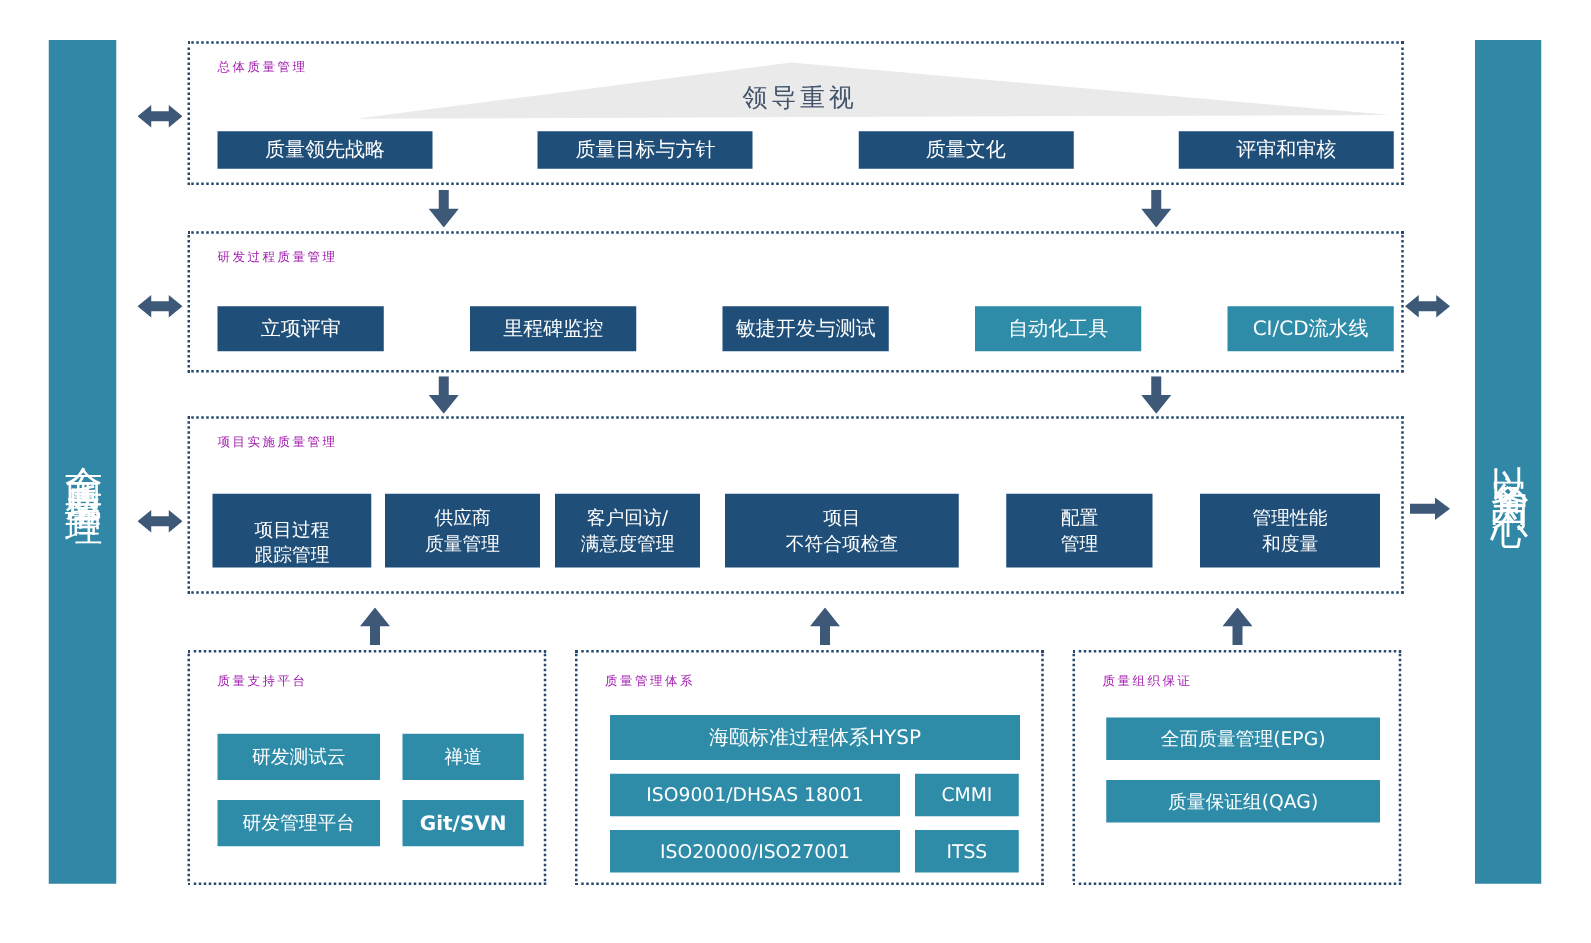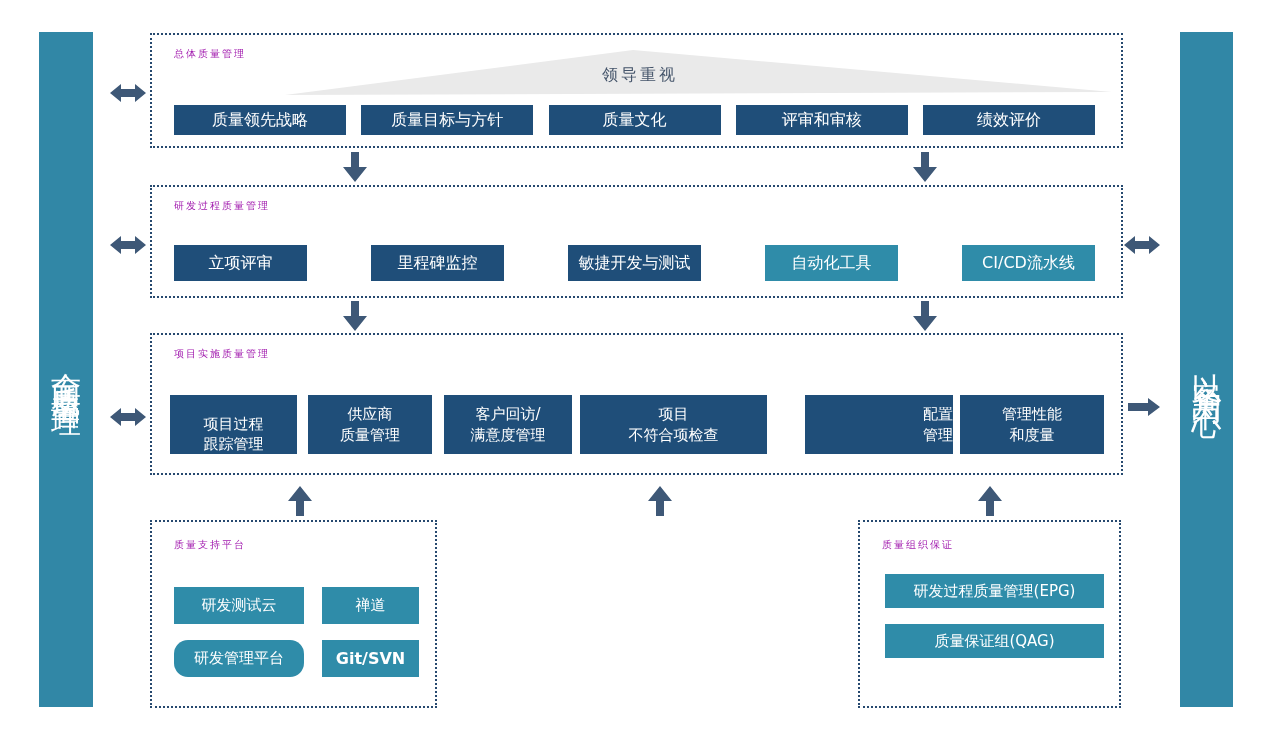--- a/index.html
+++ b/index.html
@@ -21,27 +21,27 @@
   .box-platform{left:150px;top:520px;width:287px;height:188px;}
   .box-system{left:460px;top:520px;width:375px;height:188px;}
   .box-org{left:858px;top:520px;width:263px;height:188px;}
 
   .sec-title{position:absolute;left:22px;top:12px;font-size:10px;color:#a21caf;letter-spacing:2px;}
   .box-platform .sec-title,.box-system .sec-title,.box-org .sec-title{top:16px;}
 
   
   .tri-svg{position:absolute;left:0;top:0;}
   .banner{position:absolute;left:433px;top:30px;width:110px;text-align:center;
-          font-size:16px;color:#44546A;letter-spacing:3px;}
+          font-size:20px;color:#44546A;letter-spacing:3px;}
 
   
   .pill{color:#fff;display:flex;align-items:center;justify-content:center;text-align:center;box-sizing:border-box;}
   .navy{background:#1F4E79;}
   .teal{background:#2F8CA9;}
-  .strip{position:absolute;left:22px;right:26px;display:flex;justify-content:space-between;}
+  .strip{position:absolute;left:22px;right:6px;display:flex;justify-content:space-between;}
   .strip1{top:70px;height:30px;}
   .strip1 .pill{width:172px;font-size:16px;}
   .strip2{top:58px;height:36px;}
   .strip2 .pill{width:133px;font-size:16px;}
 
   .p3{position:absolute;top:60px;height:59px;font-size:15px;line-height:1.35;flex-direction:column;}
   .p3 span{display:block;}
 
   .bpill{position:absolute;font-size:15px;}
   .bold{font-weight:700;font-size:16px;}
@@ -66,21 +66,20 @@
     <svg class="tri-svg" width="969" height="111" viewBox="0 0 969 111">
       <polygon points="133,60 481,15 960,57" fill="#EAEAEA"></polygon>
     </svg>
     <div class="sec-title">总体质量管理</div>
     <div class="banner">领导重视</div>
     <div class="strip strip1">
       <div class="pill navy">质量领先战略</div>
       <div class="pill navy">质量目标与方针</div>
       <div class="pill navy">质量文化</div>
       <div class="pill navy">评审和审核</div>
-      <div class="pill navy">绩效评价</div>
     </div>
   </div>
 
   <div class="dotbox box-rnd">
     <div class="sec-title">研发过程质量管理</div>
     <div class="strip strip2">
       <div class="pill navy">立项评审</div>
       <div class="pill navy">里程碑监控</div>
       <div class="pill navy">敏捷开发与测试</div>
       <div class="pill teal">自动化工具</div>
@@ -91,50 +90,58 @@
   <div class="dotbox box-project">
     <div class="sec-title">项目实施质量管理</div>
     <div class="pill navy p3" style="left:18px;width:127px;justify-content:flex-end;">
       <span>项目过程</span>
       <span>跟踪管理</span>
     </div>
     <div class="pill navy p3" style="left:156px;width:124px;">
       <span>供应商</span>
       <span>质量管理</span>
     </div>
-    <div class="pill navy p3" style="left:292px;width:128px;">
+    <div class="pill navy p3" style="left:292px;width:116px;">
       <span>客户回访/</span>
       <span>满意度管理</span>
     </div>
     <div class="pill navy p3" style="left:428px;width:187px;">
       <span>项目</span>
       <span>不符合项检查</span>
     </div>
-    <div class="pill navy p3" style="left:653px;width:148px;align-items:flex-end;">
+    <div class="pill navy p3" style="left:653px;width:117px;">
       <span>配置</span>
       <span>管理</span>
     </div>
     <div class="pill navy p3" style="left:808px;width:144px;">
       <span>管理性能</span>
       <span>和度量</span>
     </div>
   </div>
 
   <div class="dotbox box-platform">
     <div class="sec-title">质量支持平台</div>
     <div class="pill teal bpill" style="left:22px;top:65px;width:130px;height:37px;">研发测试云</div>
     <div class="pill teal bpill" style="left:170px;top:65px;width:97px;height:37px;">禅道</div>
-    <div class="pill teal bpill" style="left:22px;top:118px;width:130px;height:37px;border-radius:14px;">研发管理平台</div>
+    <div class="pill teal bpill" style="left:22px;top:118px;width:130px;height:37px;">研发管理平台</div>
     <div class="pill teal bpill bold" style="left:170px;top:118px;width:97px;height:37px;">Git/SVN</div>
   </div>
 
+  <div class="dotbox box-system">
+    <div class="sec-title">质量管理体系</div>
+    <div class="pill teal bpill" style="left:26px;top:50px;width:328px;height:36px;font-size:16px;">海颐标准过程体系HYSP</div>
+    <div class="pill teal bpill" style="left:26px;top:97px;width:232px;height:34px;">ISO9001/DHSAS 18001</div>
+    <div class="pill teal bpill" style="left:270px;top:97px;width:83px;height:34px;">CMMI</div>
+    <div class="pill teal bpill" style="left:26px;top:142px;width:232px;height:34px;">ISO20000/ISO27001</div>
+    <div class="pill teal bpill" style="left:270px;top:142px;width:83px;height:34px;">ITSS</div>
+  </div>
 
   <div class="dotbox box-org">
     <div class="sec-title">质量组织保证</div>
-    <div class="pill teal bpill" style="left:25px;top:52px;width:219px;height:34px;">研发过程质量管理(EPG)</div>
+    <div class="pill teal bpill" style="left:25px;top:52px;width:219px;height:34px;">全面质量管理(EPG)</div>
     <div class="pill teal bpill" style="left:25px;top:102px;width:219px;height:34px;">质量保证组(QAG)</div>
   </div>
 
   <div class="arr" style="left:343px;top:152px;">
     <svg width="24" height="30" viewBox="0 0 24 30">
         <path d="M8 0 L16 0 L16 15 L24 15 L12 30 L0 15 L8 15 Z"></path>
       </svg>
   </div>
   <div class="arr" style="left:913px;top:152px;">
     <svg width="24" height="30" viewBox="0 0 24 30">

